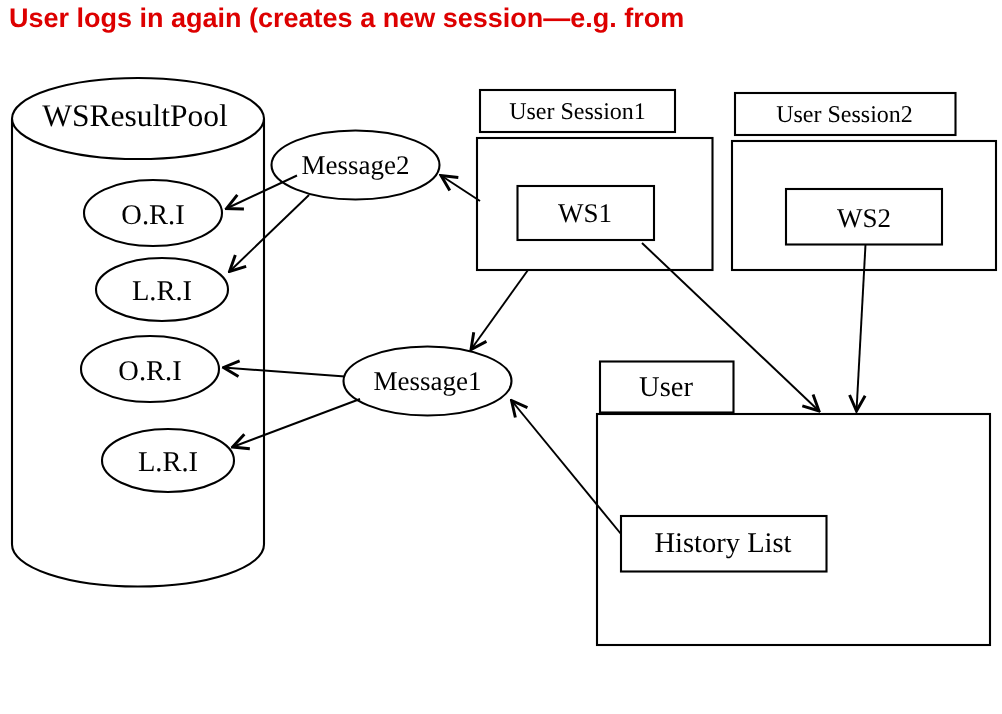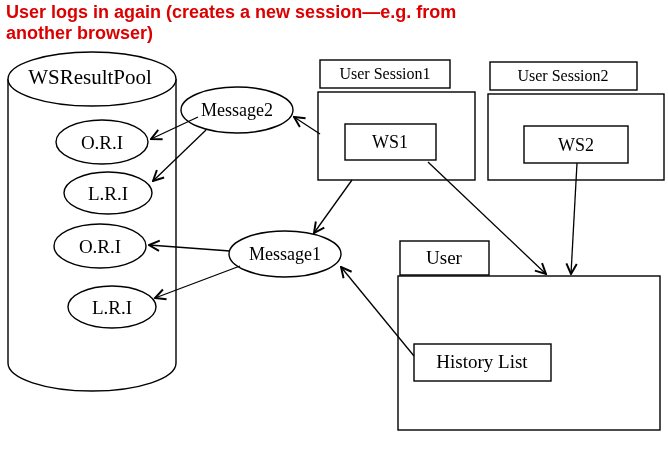--- a/index.html
+++ b/index.html
@@ -52,21 +52,20 @@
   .f18 { font-size: 18px; }
   .f16 { font-size: 16px; }
 </style>
 </head>
 <body>
 
 <div class="stage">
 
   <div class="title">
     <div>User logs in again (creates a new session—e.g. from</div>
-    <div>another browser)</div>
   </div>
 
   <svg class="diagram" width="668" height="476" viewBox="0 0 668 476" xmlns="http://www.w3.org/2000/svg">
 
     <defs>
       <marker id="arr" viewBox="0 0 10 10" refX="9" refY="5" markerWidth="10" markerHeight="10" orient="auto">
         <path d="M1,1 L9,5 L1,9" fill="none" stroke="#000000" stroke-width="1.5"></path>
       </marker>
     </defs>
 

